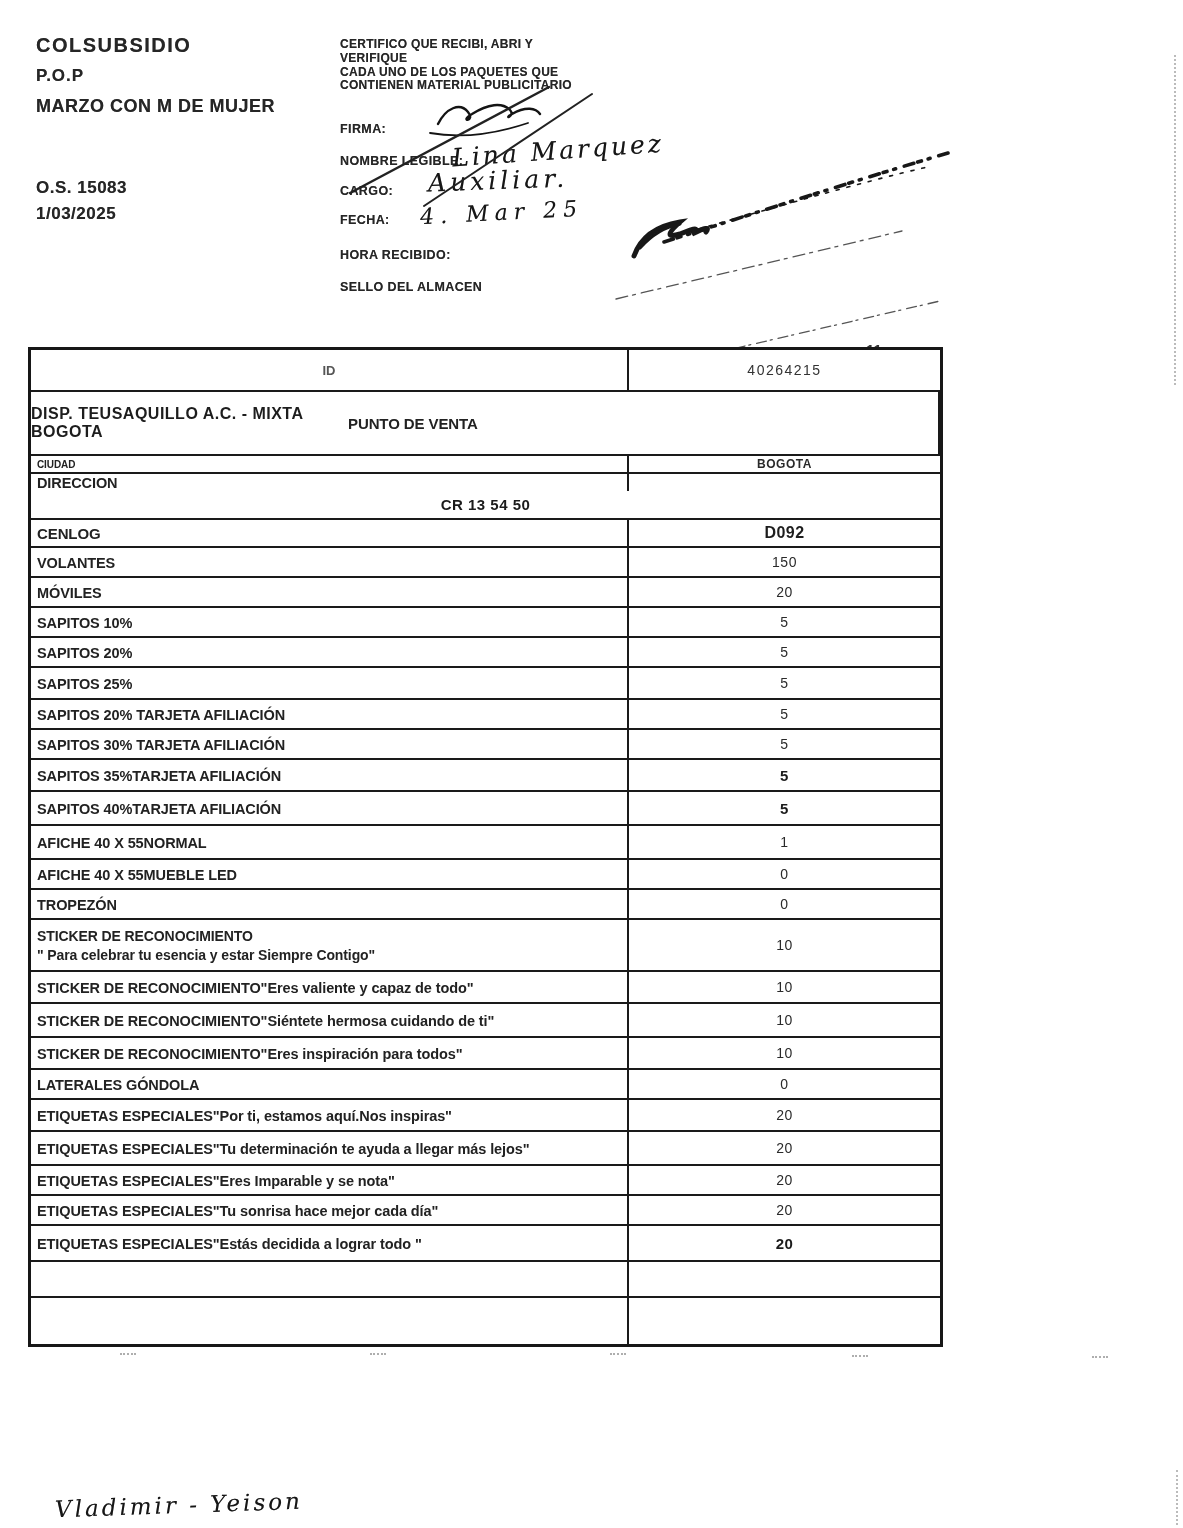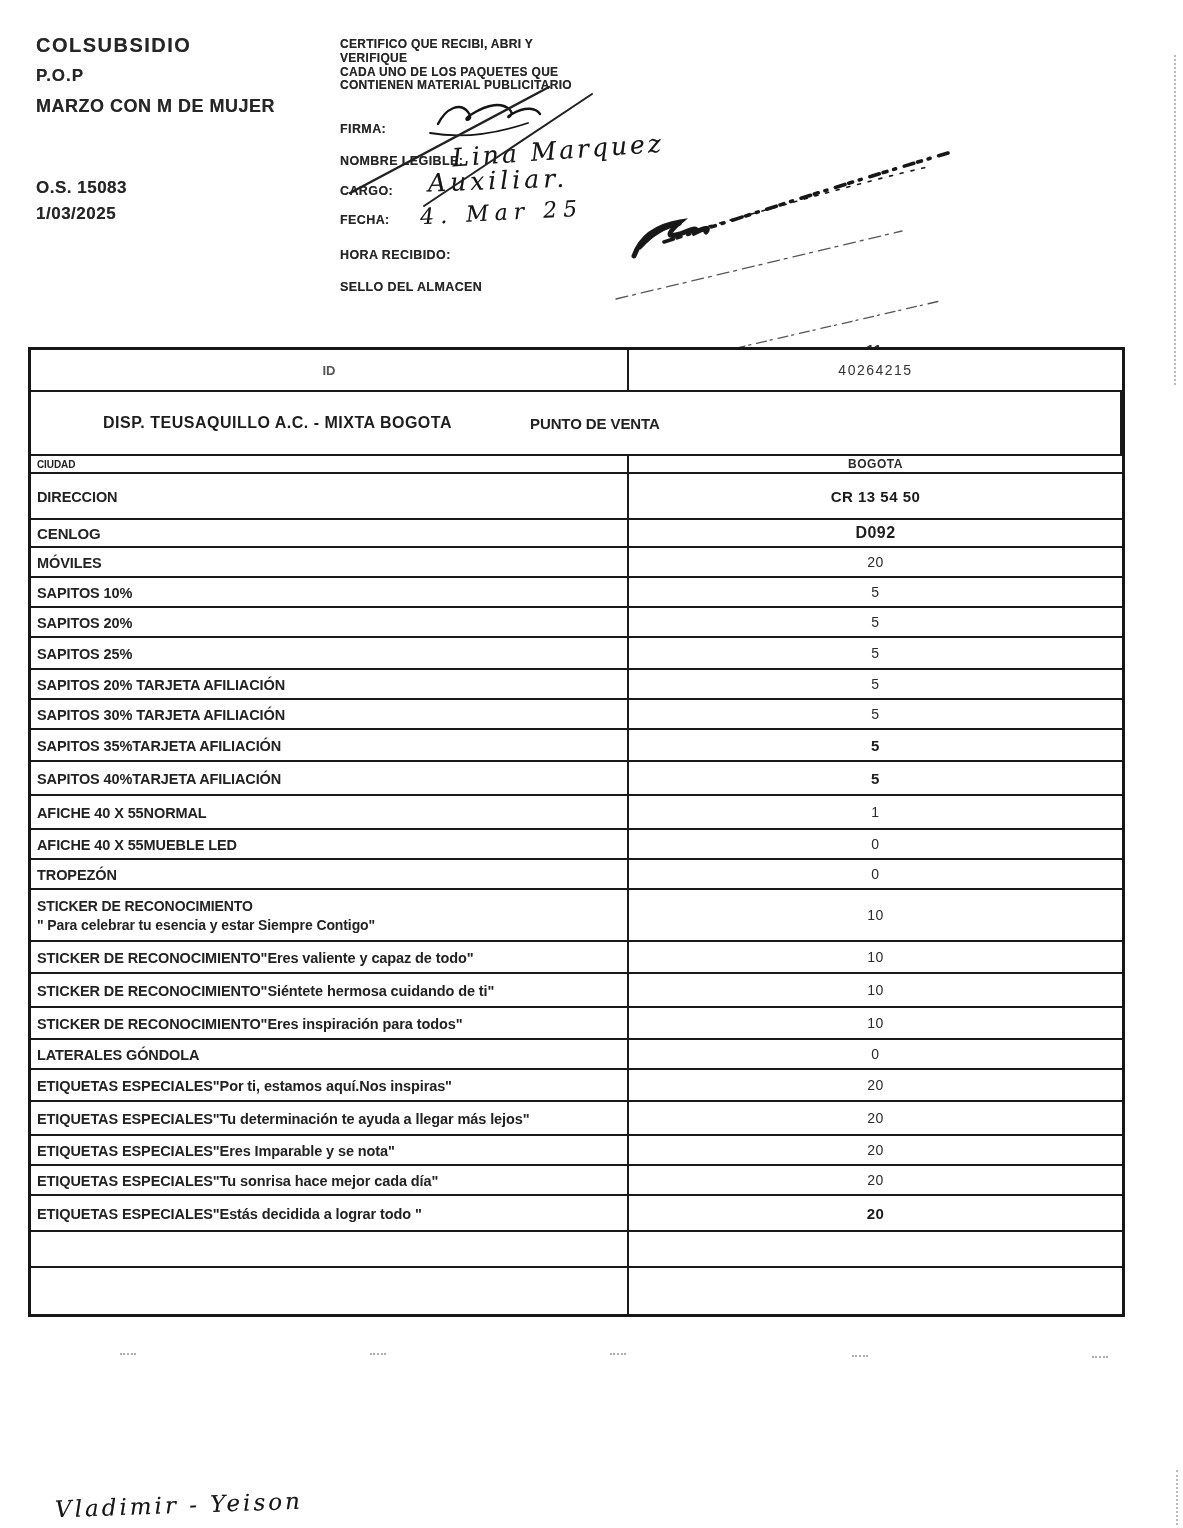--- a/index.html
+++ b/index.html
@@ -21,21 +21,21 @@
     font-family:"DejaVu Serif", serif;font-style:italic;color:#161616;
     white-space:nowrap;text-shadow:0 0 .5px rgba(0,0,0,.35);
   }
   .hand-nombre{font-size:25px;transform:rotate(-4deg);letter-spacing:3px;}
   .hand-cargo{font-size:25px;transform:rotate(-2deg);letter-spacing:4px;}
   .hand-fecha{font-size:22px;transform:rotate(-3deg);letter-spacing:6px;}
   .hand-bottom{font-size:23px;transform:rotate(-2deg);letter-spacing:3px;}
   .page-mark{font-size:15px;font-weight:700;color:#333;margin-top:40px;}
   
   .pop-table{
-    left:28px;top:347px;width:1097px;border:3px solid #171717;box-sizing:border-box;
+    left:28px;top:347px;width:915px;border:3px solid #171717;box-sizing:border-box;
     background:#fff;
   }
   .row{display:flex;border-bottom:2px solid #1a1a1a;box-sizing:border-box;}
   .row:last-child{border-bottom:none;}
   .cell{box-sizing:border-box;display:flex;align-items:center;}
   .label{width:598px;border-right:2px solid #1a1a1a;padding:1px 6px 0 6px;
          font-size:14.5px;letter-spacing:-.1px;color:#222;font-weight:600;}
   .value{flex:1;justify-content:center;font-size:14px;color:#2a2a2a;letter-spacing:.5px;}
   .r-id .label{justify-content:center;color:#555;font-size:13px;}
   .r-id .value{font-size:14px;color:#333;letter-spacing:1.5px;}
@@ -111,27 +111,31 @@
       <div class="cell value">40264215</div>
     </div>
     <div class="row r-hdr" style="height: 64px;">
       <div class="cell value">DISP. TEUSAQUILLO A.C. - MIXTA BOGOTA</div>
       <div class="cell label">PUNTO DE VENTA</div>
     </div>
     <div class="row r-small" style="height: 18px;">
       <div class="cell label">CIUDAD</div>
       <div class="cell value">BOGOTA</div>
     </div>
-    <div class="row r-vbold" style="height: 46px;">
+    <div class="row r-vbold" style="height: 46px; flex-direction: column;">
       <div class="cell label">DIRECCION</div>
       <div class="cell value">CR 13 54 50</div>
     </div>
     <div class="row r-hdr" style="height: 28px;">
       <div class="cell label">CENLOG</div>
       <div class="cell value">D092</div>
+    </div>
+    <div class="row " style="height: 30px;">
+      <div class="cell label">VOLANTES</div>
+      <div class="cell value">150</div>
     </div>
     <div class="row " style="height: 30px;">
       <div class="cell label">MÓVILES</div>
       <div class="cell value">20</div>
     </div>
     <div class="row " style="height: 30px;">
       <div class="cell label">SAPITOS 10%</div>
       <div class="cell value">5</div>
     </div>
     <div class="row " style="height: 30px;">

